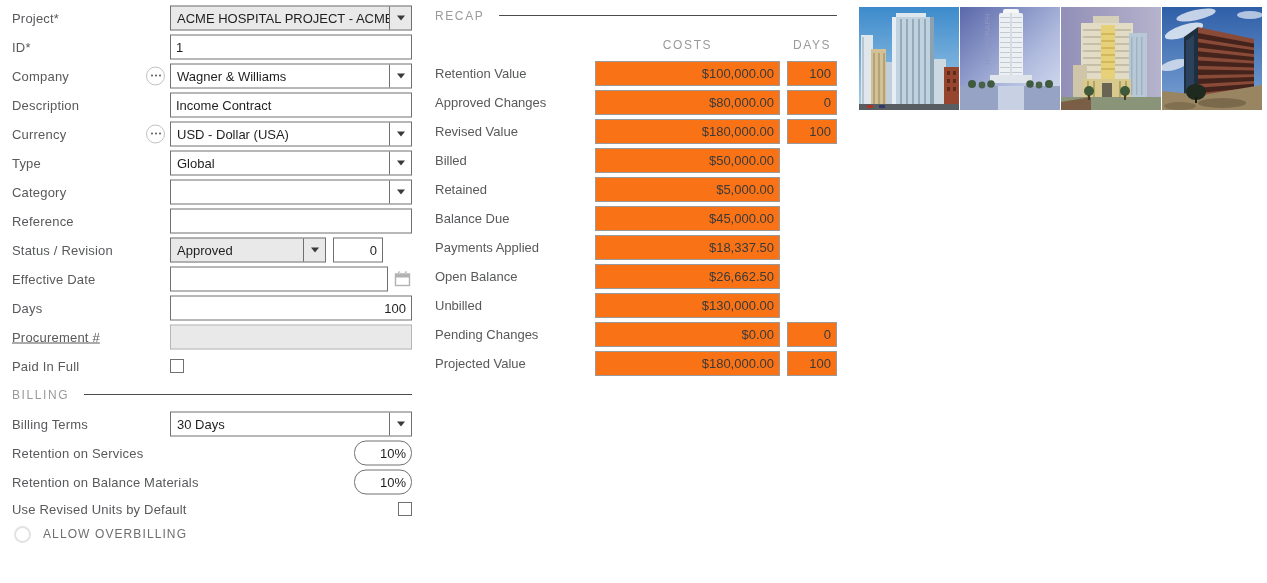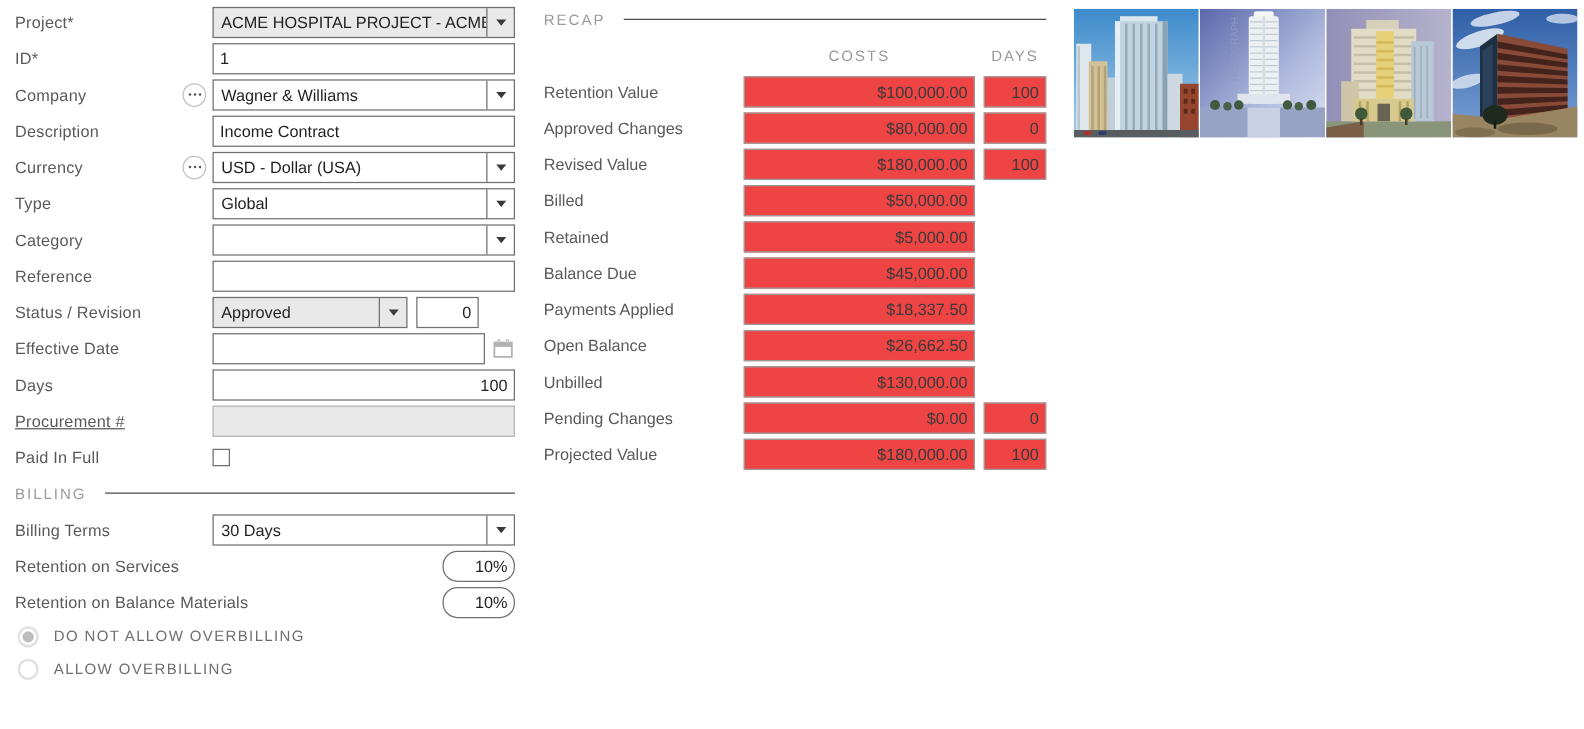--- a/index.html
+++ b/index.html
@@ -73,21 +73,21 @@
   .rcols{height:29px;position:relative;}
   .col-h{
     position:absolute;top:50%;transform:translateY(-50%);text-align:center;
     font-size:12px;color:#9a9a9a;letter-spacing:1.6px;
   }
   .col-h.costs{left:160px;width:185px;}
   .col-h.days{left:352px;width:50px;}
   .rrow{height:29px;display:flex;align-items:center;}
   .rlabel{width:160px;flex:none;font-size:13px;color:#58595b;white-space:nowrap;}
   .rbox{
-    background:#ef4444;border:1px solid #9a9a9a;height:25px;box-sizing:border-box;
+    background:#f97316;border:1px solid #9a9a9a;height:25px;box-sizing:border-box;
     display:flex;align-items:center;justify-content:flex-end;
     padding:0 5px;font-size:13px;color:#3a3a3a;flex:none;
   }
   .rbox.cost{width:185px;}
   .rbox.days{width:50px;margin-left:7px;}
   
   .photos{position:absolute;left:859px;top:7px;display:flex;gap:1px;}
   .photo{width:100px;height:103px;flex:none;cursor:pointer;}
   .photo svg{display:block;}
 </style>
@@ -262,25 +262,27 @@
     </div>
   </div>
 
   <div class="frow row-small">
     <span class="flabel">Retention on Balance Materials</span>
     <div class="ctrl">
       <input class="ti ta-r sm" value="10%" style="">
     </div>
   </div>
 
-
-  <div class="radio-row">
-    <span class="radio selected"></span>
-    <span class="radio-label">DO NOT ALLOW OVERBILLING</span>
-  </div>
+  <div class="frow row-cbx-right" style="height:25px;">
+    <span class="flabel">Use Revised Units by Default</span>
+    <div class="ctrl">
+      <span class="checkbox"></span>
+    </div>
+  </div>
+
   <div class="radio-row">
     <span class="radio"></span>
     <span class="radio-label">ALLOW OVERBILLING</span>
   </div>
 
 </div>
 
 <div class="recap-col">
 
   <div class="sect">

